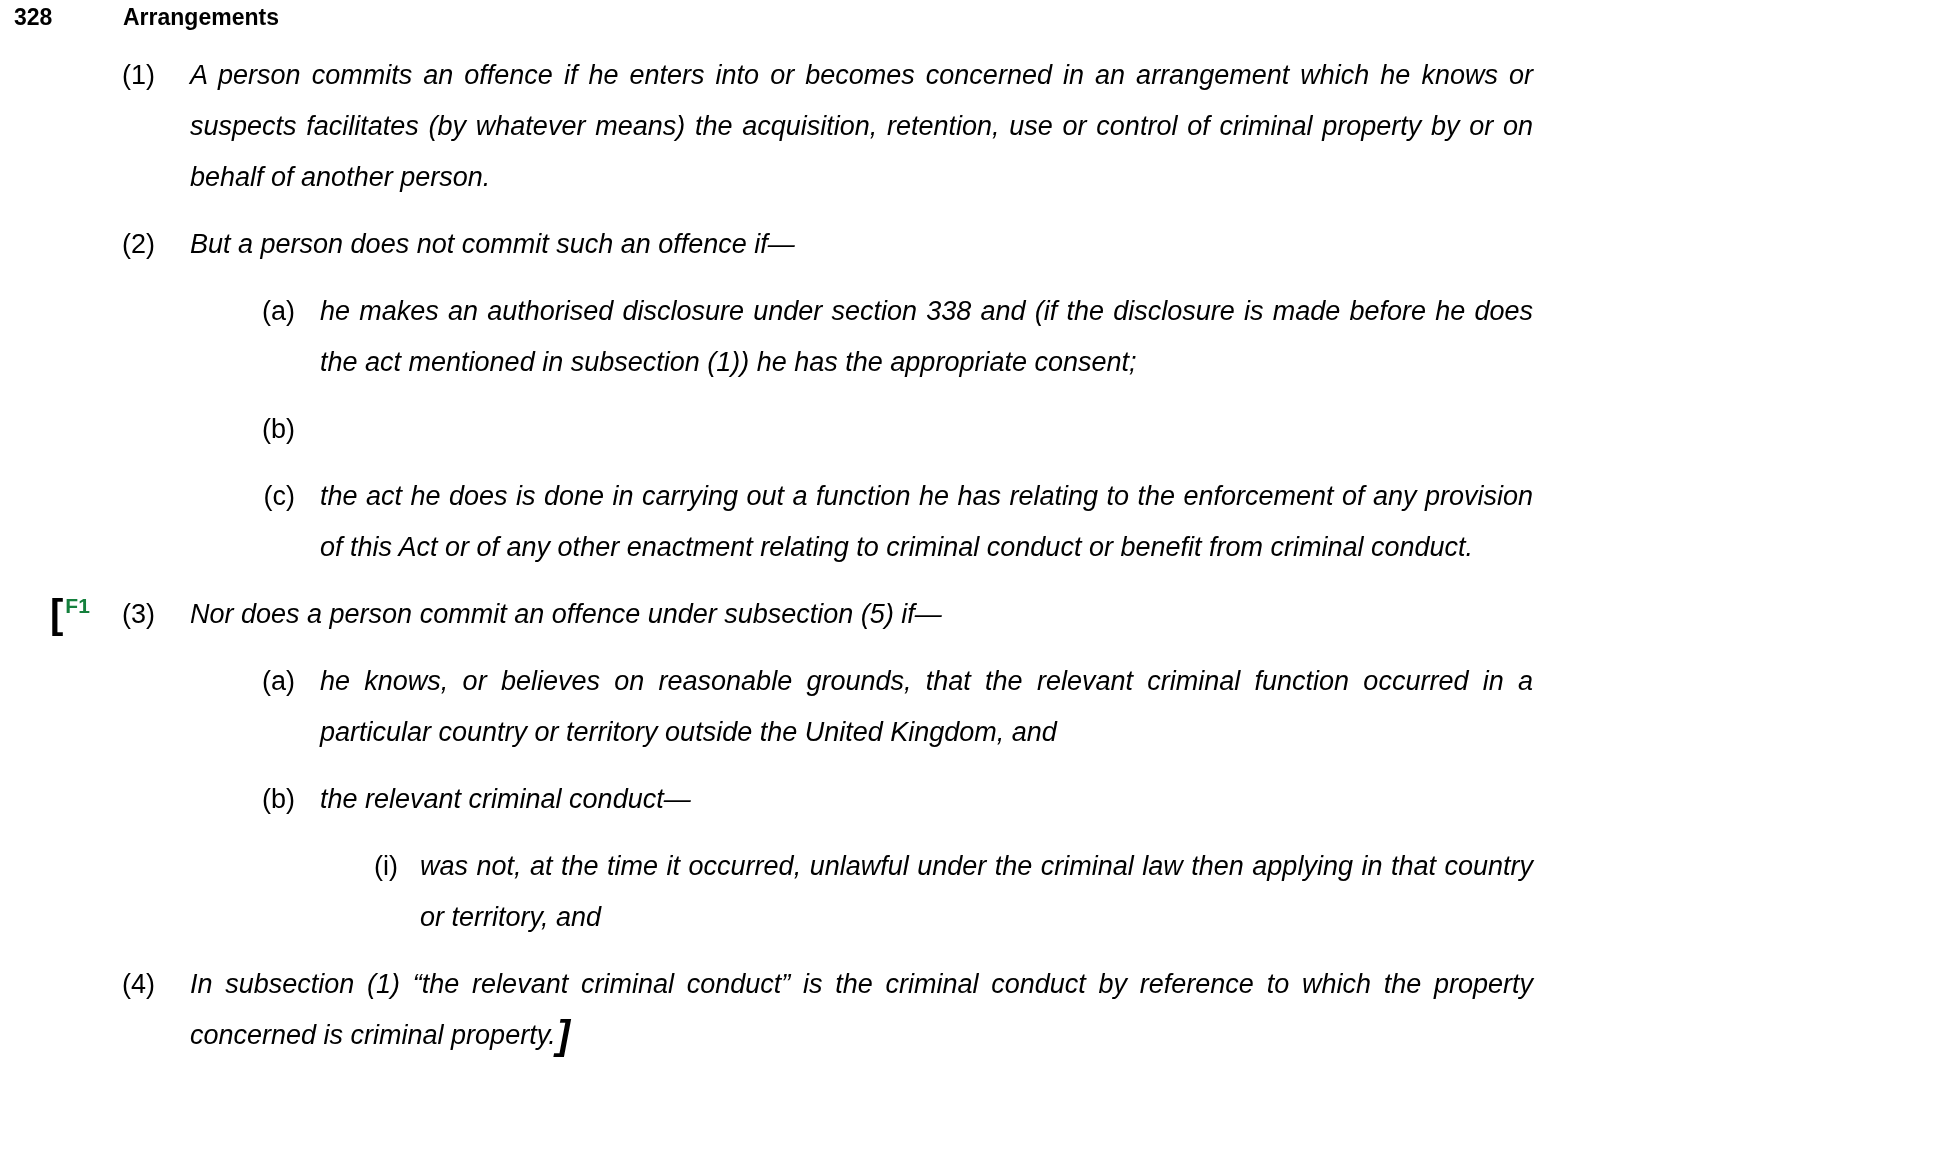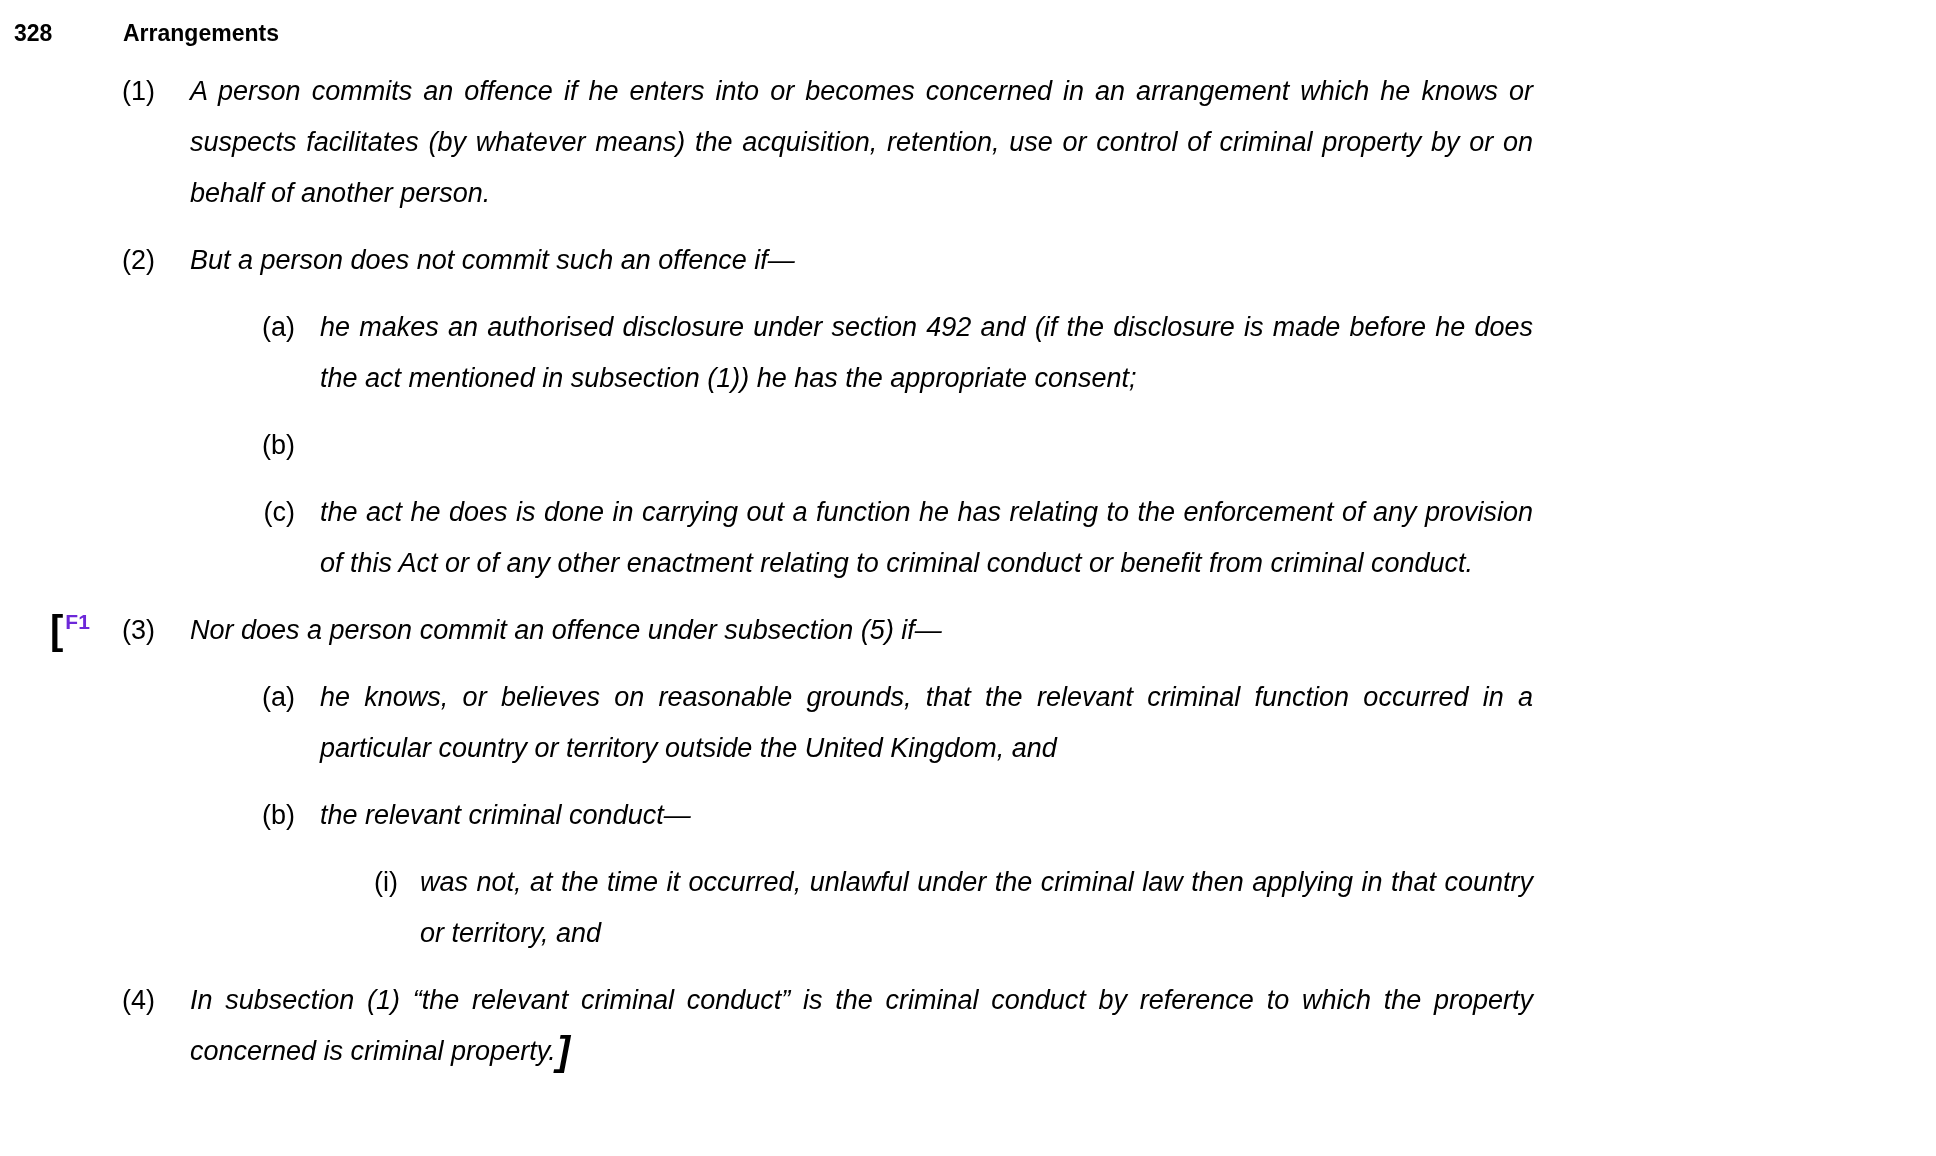--- a/index.html
+++ b/index.html
@@ -7,21 +7,20 @@
     margin: 0;
     padding: 0;
     background: #ffffff;
     width: 1936px;
     height: 1156px;
     overflow: hidden;
     font-family: "Liberation Sans", sans-serif;
     color: #000000;
   }
   .doc {
-    padding-top: 16px;
     font-size: 27px;
   }
   .sec-header {
     margin-left: 14px;
     font-size: 23px;
     font-weight: bold;
     line-height: 34px;
     display: flex;
     margin-bottom: 12px;
   }
@@ -89,34 +88,34 @@
         <span class="ptext"><span class="ptext-body">A person commits an offence if he enters into or becomes concerned in an arrangement which he knows or suspects facilitates (by whatever means) the acquisition, retention, use or control of criminal property by or on behalf of another person.</span></span>
   </div>
 
   <div class="prov lvl1">
     <span class="plabel"><span class="plabel-num">(2)</span></span>
         <span class="ptext"><span class="ptext-body">But a person does not commit such an offence if—</span></span>
   </div>
 
   <div class="prov lvl2">
     <span class="plabel"><span class="plabel-num">(a)</span></span>
-        <span class="ptext"><span class="ptext-body">he makes an authorised disclosure under section 492 and (if the disclosure is made before he does the act mentioned in subsection (1)) he has the appropriate consent;</span></span>
+        <span class="ptext"><span class="ptext-body">he makes an authorised disclosure under section 338 and (if the disclosure is made before he does the act mentioned in subsection (1)) he has the appropriate consent;</span></span>
   </div>
 
   <div class="prov lvl2">
     <span class="plabel"><span class="plabel-num">(b)</span></span>
   </div>
 
   <div class="prov lvl2">
     <span class="plabel"><span class="plabel-num">(c)</span></span>
         <span class="ptext"><span class="ptext-body">the act he does is done in carrying out a function he has relating to the enforcement of any provision of this Act or of any other enactment relating to criminal conduct or benefit from criminal conduct.</span></span>
   </div>
 
   <div class="prov lvl1">
-    <span class="plabel"><span class="amend-open"><span class="bracket">[</span><a class="fref" href="#" style="color: #6d28d9; text-align: right;">F1</a></span><span class="plabel-num">(3)</span></span>
+    <span class="plabel"><span class="amend-open"><span class="bracket">[</span><a class="fref" href="#" style="color: #15803d; text-align: right;">F1</a></span><span class="plabel-num">(3)</span></span>
         <span class="ptext"><span class="ptext-body">Nor does a person commit an offence under subsection (5) if—</span></span>
   </div>
 
   <div class="prov lvl2">
     <span class="plabel"><span class="plabel-num">(a)</span></span>
         <span class="ptext"><span class="ptext-body">he knows, or believes on reasonable grounds, that the relevant criminal function occurred in a particular country or territory outside the United Kingdom, and</span></span>
   </div>
 
   <div class="prov lvl2">
     <span class="plabel"><span class="plabel-num">(b)</span></span>

